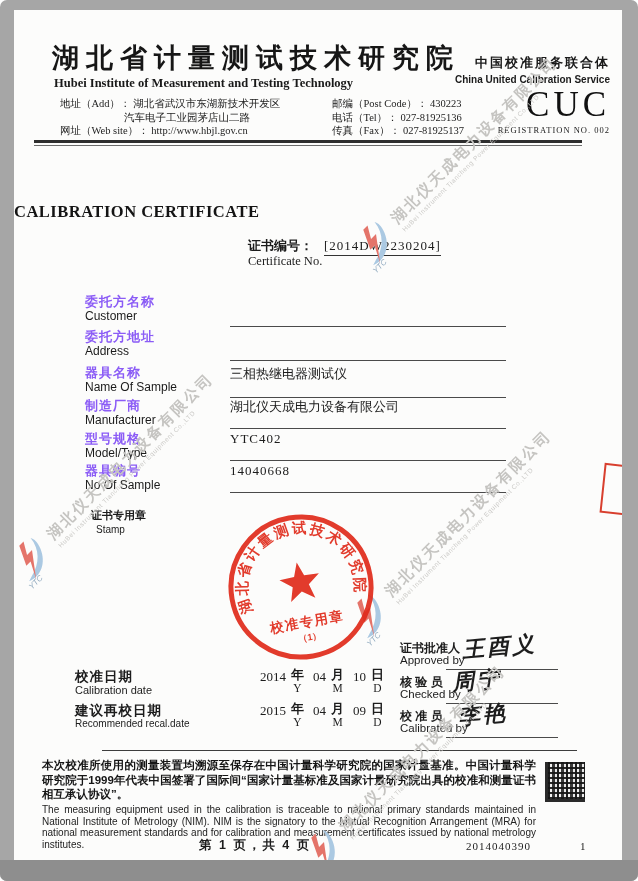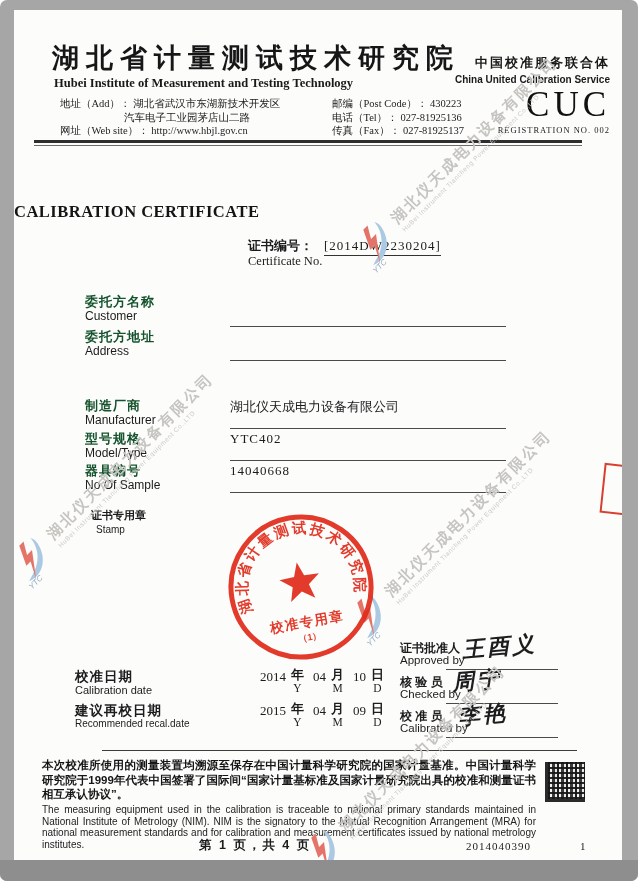--- a/index.html
+++ b/index.html
@@ -26,21 +26,21 @@
 
   
   .title-cn{left:0;top:142px;width:100%;text-align:center;font-size:38px;font-weight:bold;letter-spacing:20px;color:#101010;}
   .title-en{left:0;top:192px;width:100%;text-align:left;font-size:16.5px;font-weight:bold;font-family:"Liberation Serif",serif;letter-spacing:.5px;color:#141414;}
   .certno-label{left:234px;top:227px;font-size:13px;font-weight:bold;}
   .certno-en{left:234px;top:244px;font-size:12.5px;font-family:"Liberation Serif",serif;}
   .certno-value{left:310px;top:228px;font-size:13px;font-family:"Liberation Serif",serif;border-bottom:1px solid #333;padding-bottom:1px;}
 
   
   .frow{position:absolute;left:71px;width:421px;height:36px;}
-  .f-cn{position:absolute;left:0;top:0;font-size:13px;font-weight:bold;letter-spacing:1px;color:#14532d;white-space:nowrap;}
+  .f-cn{position:absolute;left:0;top:0;font-size:13px;font-weight:bold;letter-spacing:1px;color:#8b5cf6;white-space:nowrap;}
   .f-en{position:absolute;left:0;top:16px;font-size:12px;color:#1b1b1b;white-space:nowrap;}
   .f-val{position:absolute;left:145px;top:1px;width:276px;font-size:13px;color:#1b1b1b;white-space:nowrap;}
   .f-line{position:absolute;left:145px;width:276px;border-bottom:1.2px solid #4a4a4a;}
   .redacted-blob{height:13px;width:212px;margin-top:1px;border-radius:2px;opacity:.8;filter:blur(2.6px);
     background:repeating-linear-gradient(90deg,#8f8f8f 0 9px,#cfcfcf 9px 13px,#7f7f7f 13px 24px,#d6d6d6 24px 29px,#989898 29px 41px,#c4c4c4 41px 47px);}
   .mono{font-family:"Liberation Serif",serif;letter-spacing:1px;}
 
   
   .stamp-cn{left:77px;top:498px;font-size:11px;font-weight:bold;}
   .stamp-en{left:82px;top:514px;font-size:10px;}
@@ -125,20 +125,26 @@
       <span class="f-cn">委托方名称</span>
       <span class="f-en">Customer</span>
       <span class="f-val"><span class="redacted-blob"></span></span>
       <span class="f-line" style="top:33px"></span>
     </div>
     <div class="frow" style="top:318px">
       <span class="f-cn">委托方地址</span>
       <span class="f-en">Address</span>
       <span class="f-val"><span class="redacted-blob" style="width:232px"></span></span>
       <span class="f-line" style="top:32px"></span>
+    </div>
+    <div class="frow" style="top:354px">
+      <span class="f-cn">器具名称</span>
+      <span class="f-en">Name Of Sample</span>
+      <span class="f-val">三相热继电器测试仪</span>
+      <span class="f-line" style="top:33px"></span>
     </div>
     <div class="frow" style="top:387px">
       <span class="f-cn">制造厂商</span>
       <span class="f-en">Manufacturer</span>
       <span class="f-val">湖北仪天成电力设备有限公司</span>
       <span class="f-line" style="top:31px"></span>
     </div>
     <div class="frow" style="top:420px">
       <span class="f-cn">型号规格</span>
       <span class="f-en">Model/Type</span>

